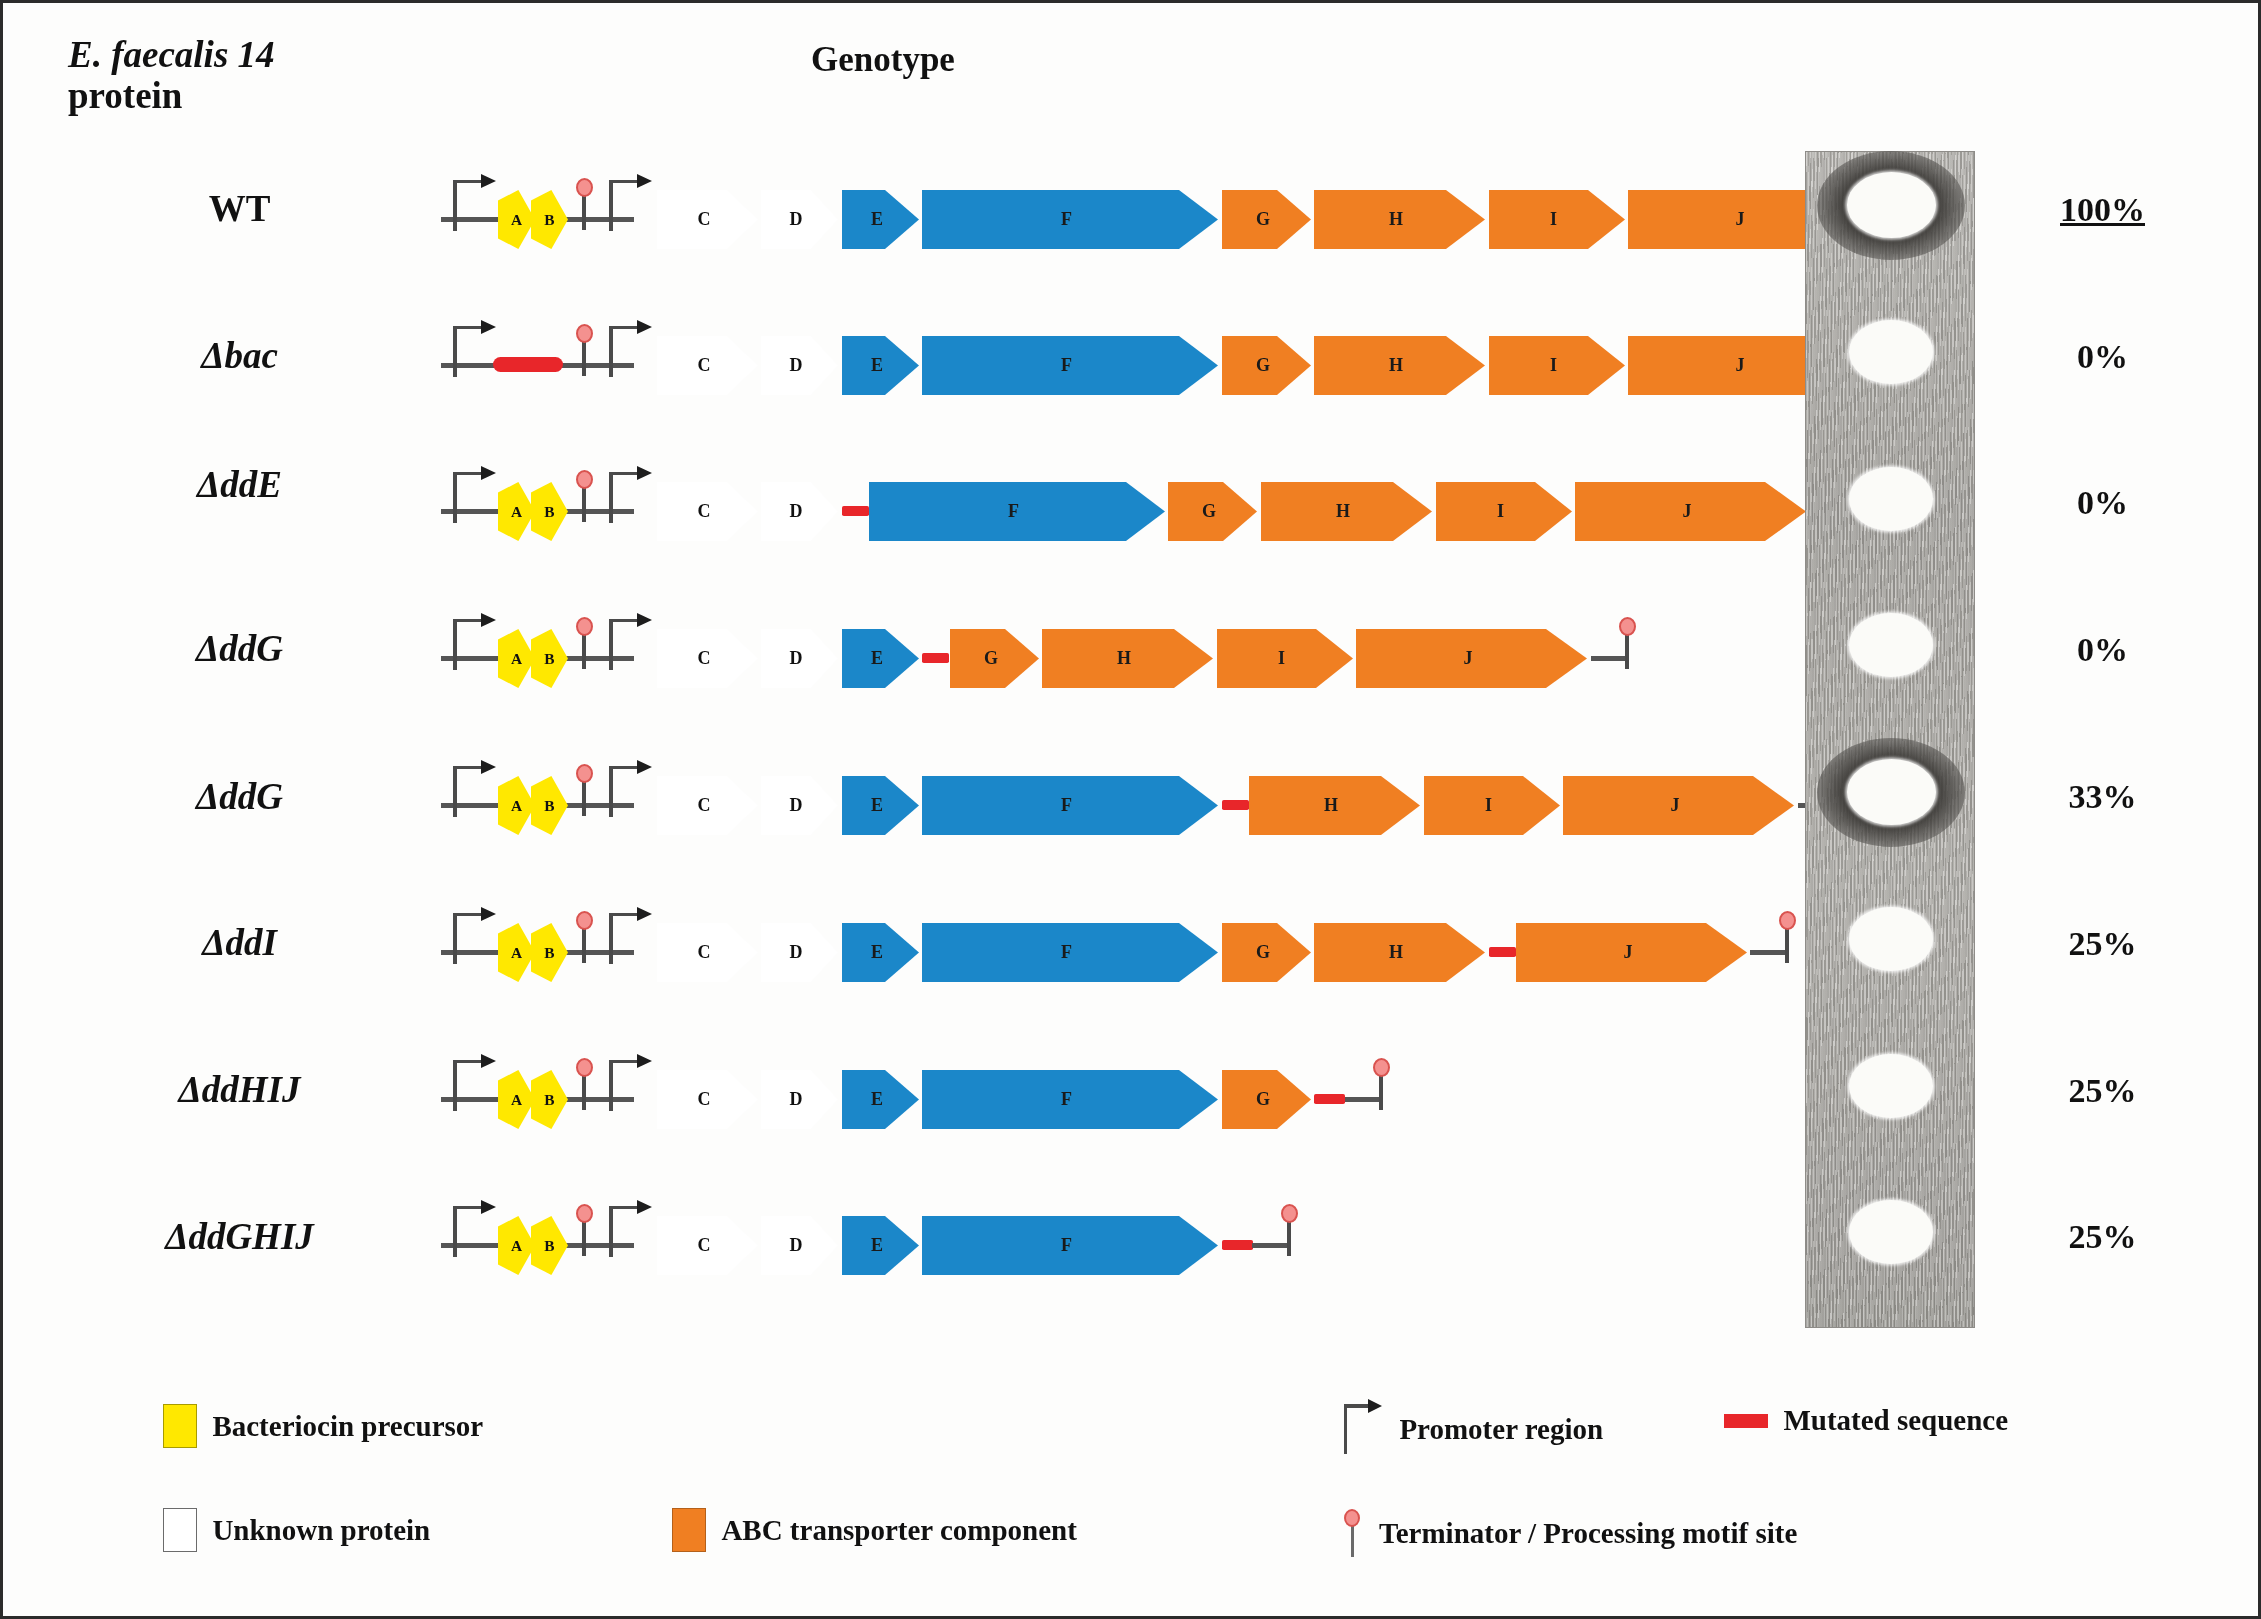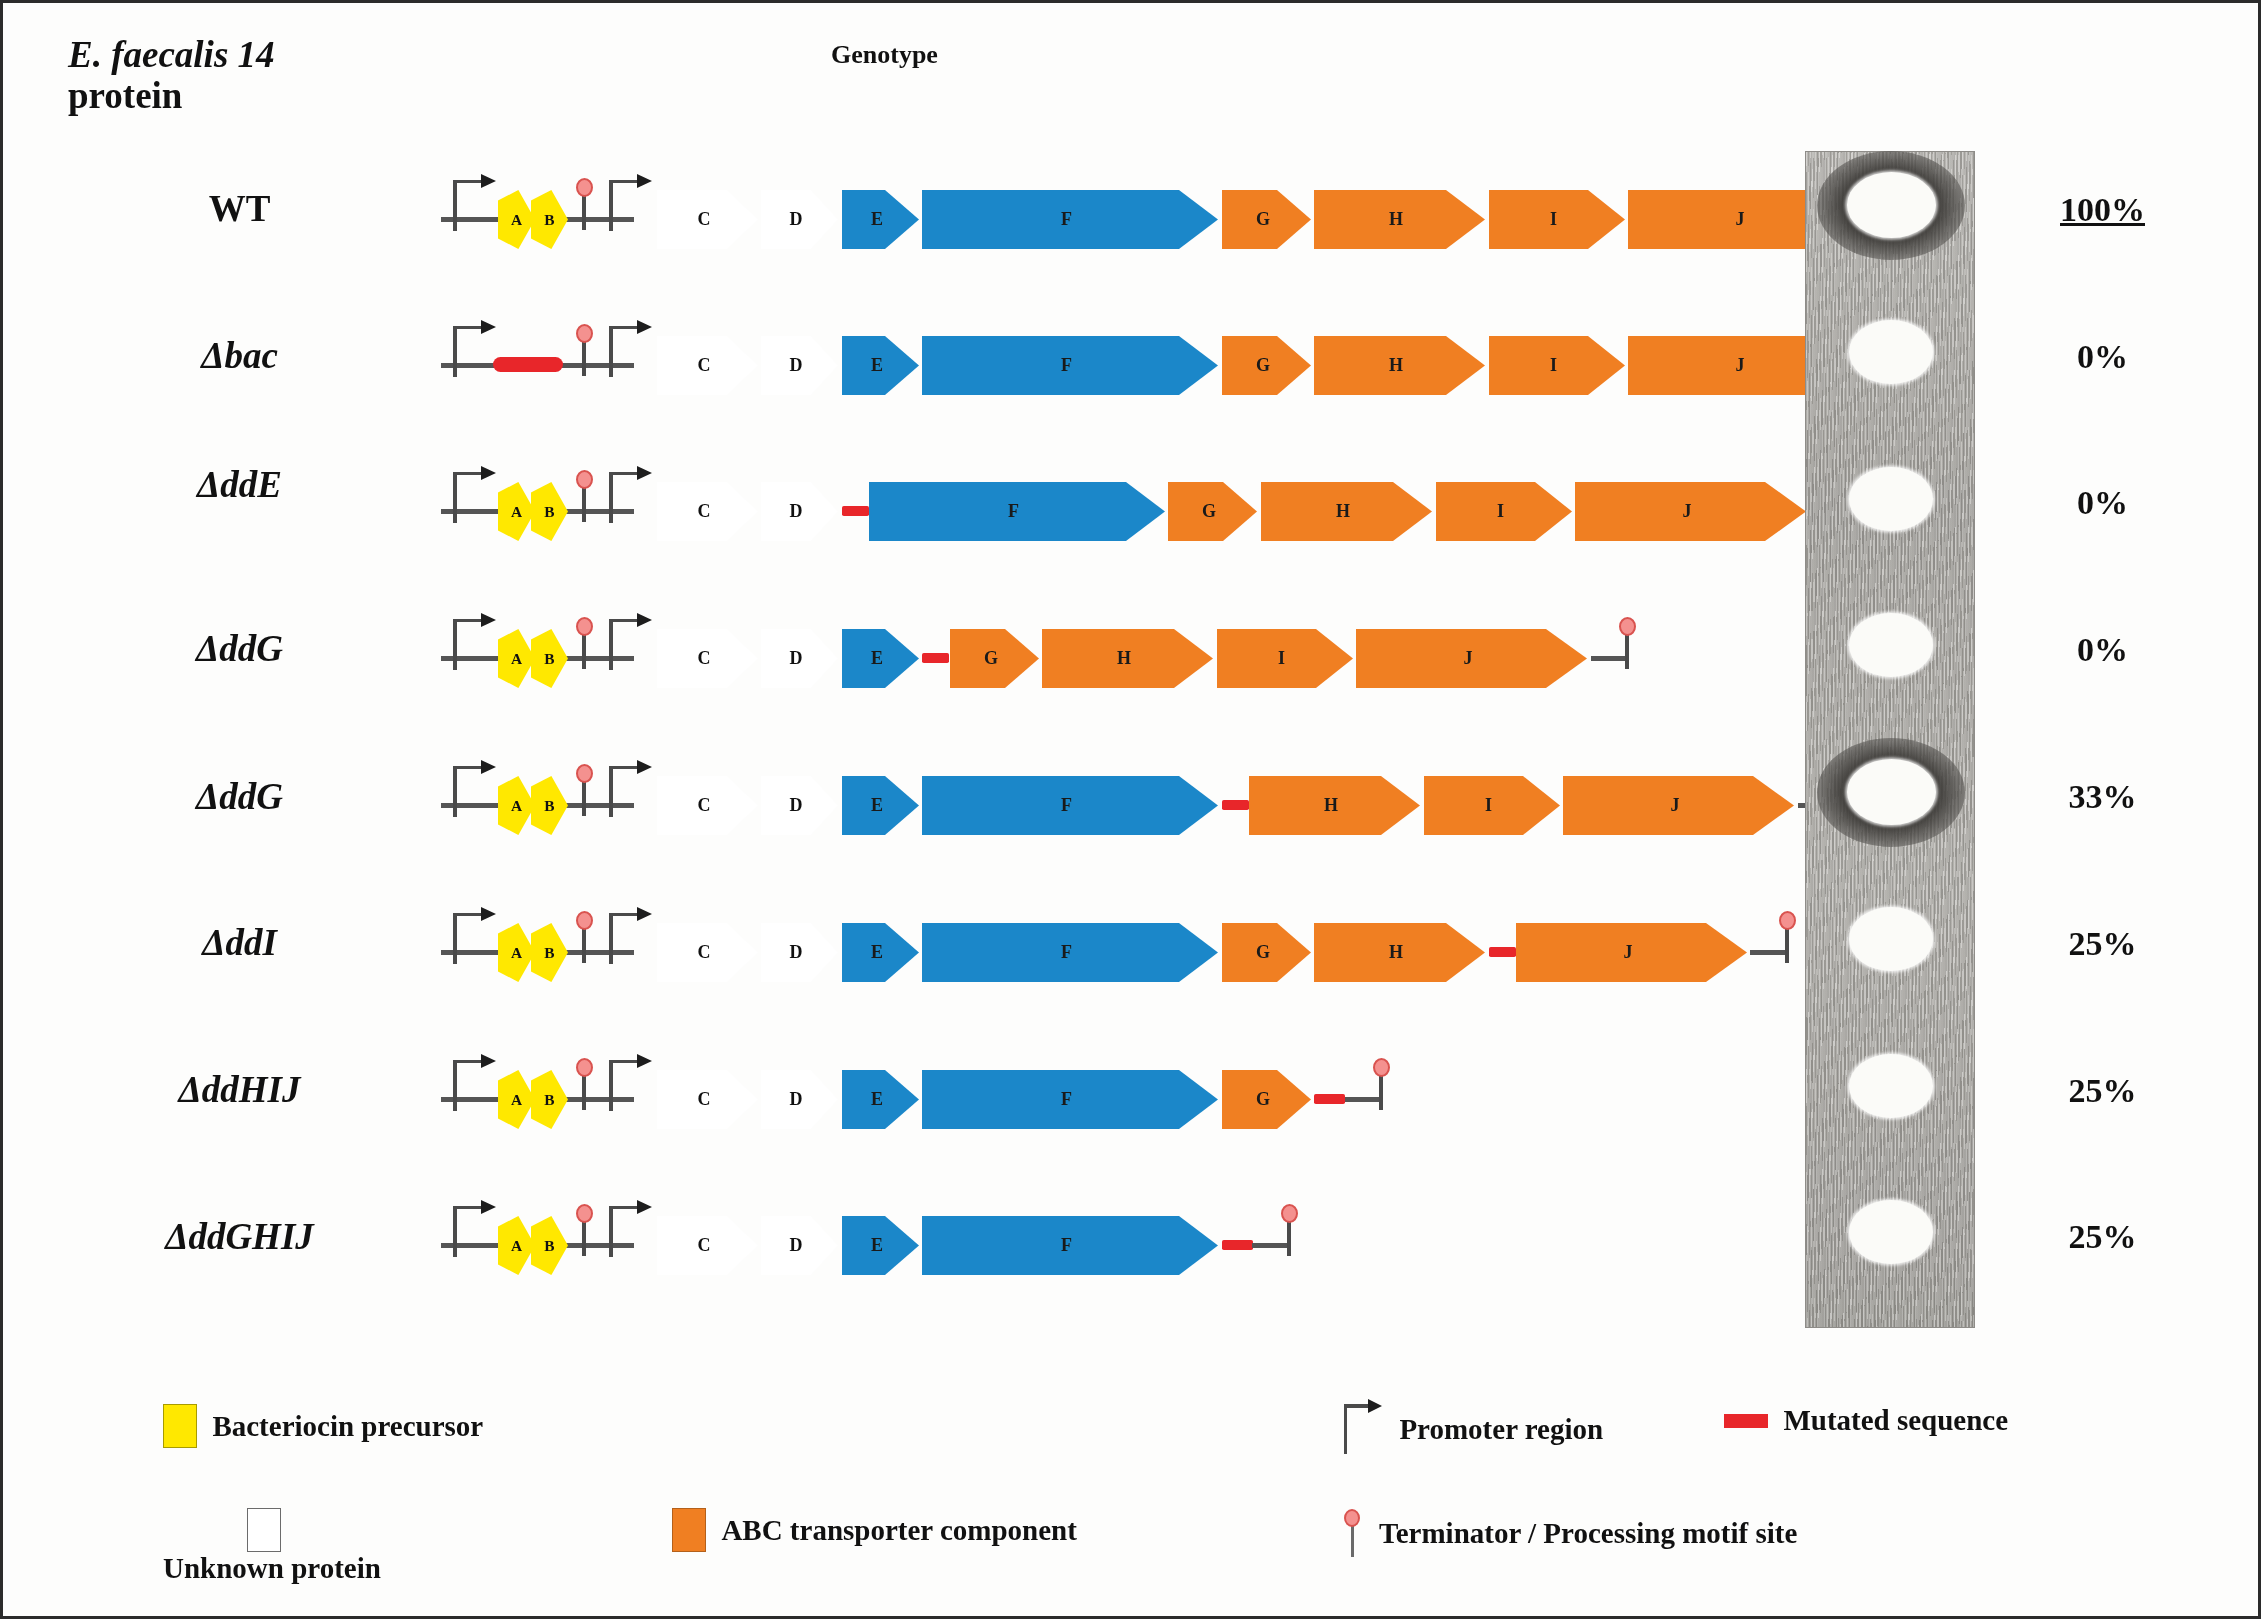--- a/index.html
+++ b/index.html
@@ -14,21 +14,21 @@
   #figure {
     position:absolute; left:0; top:0;
     width:2261px; height:1619px;
     border:3.5px solid #2b2b2b;
     background:#fdfdfc;
   }
 
   
   .hdr { position:absolute; font-weight:bold; color:#111; line-height:1.12; }
   #hdr-strain { left:65px;  top:31px;  width:307px; font-size:37px; }
-  #hdr-geno   { left:828px; top:37px;  width:473px; font-size:26px; }
+  #hdr-geno   { left:808px; top:37px;  width:473px; font-size:35px; }
   #hdr-anti   { left:1703px; top:31px;  width:378px; font-size:37px; }
   .it { font-style:italic; }
 
   
   .strain-label {
     position:absolute; left:71px; width:331px;
     text-align:center; font-size:37px; font-weight:bold;
     font-style:italic; color:#111; white-space:nowrap;
   }
   .strain-label.roman { font-style:normal; }
@@ -592,21 +592,21 @@
             <div class="head"></div>
           </div>
           <div class="leg-label">Promoter region</div>
         </div>
         <div class="leg-item" style="left: 1561px;">
           <div class="leg-swatch sw-red"></div>
           <div class="leg-label">Mutated sequence</div>
         </div>
       </div>
       <div class="leg-row" style="top: 104px;">
-        <div class="leg-item" style="left: 0px; flex-direction: column;">
+        <div class="leg-item" style="left: 0px;">
           <div class="leg-swatch sw-white"></div>
           <div class="leg-label">Unknown protein</div>
         </div>
         <div class="leg-item" style="left: 509px;">
           <div class="leg-swatch sw-orange"></div>
           <div class="leg-label">ABC transporter component</div>
         </div>
         <div class="leg-item" style="left: 1177px;">
           <div class="leg-term">
             <div class="stem"></div>

